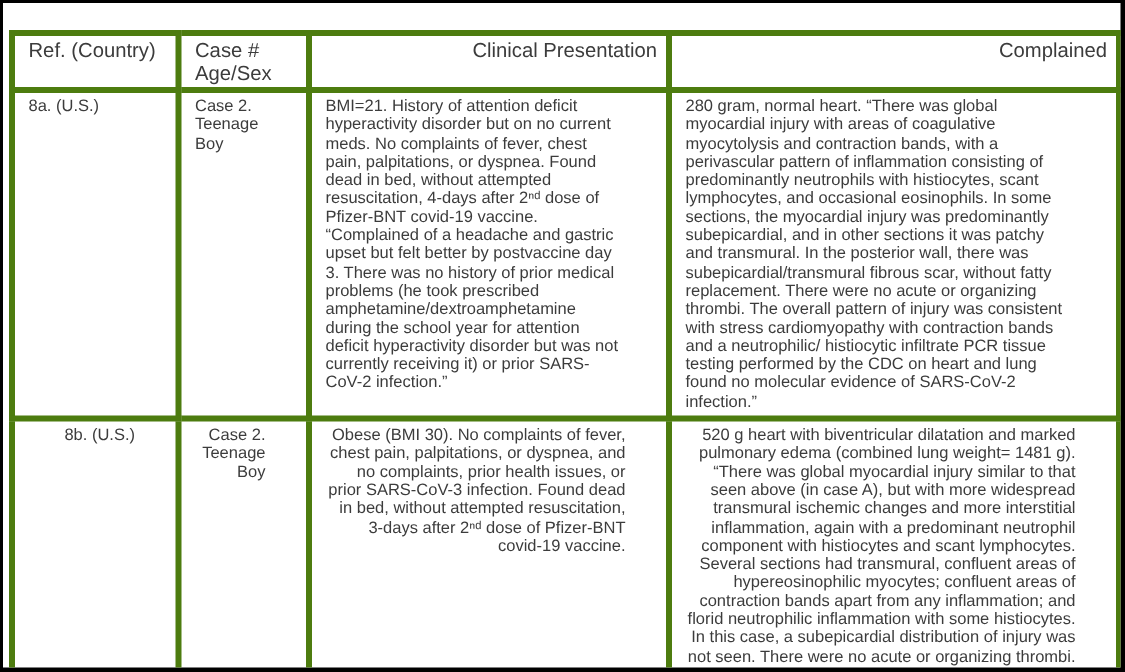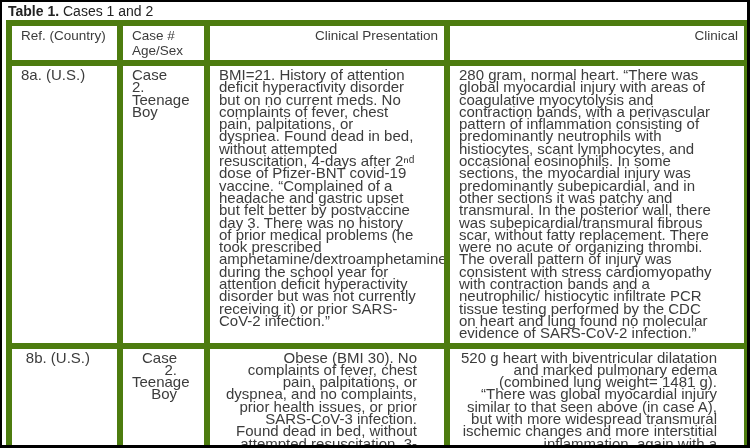--- a/index.html
+++ b/index.html
@@ -34,69 +34,68 @@
   table.cases {
     position: absolute;
     left: 4px;
     top: 18px;
     width: 738px;
     border-collapse: collapse;
     table-layout: fixed;
   }
   table.cases th,
   table.cases td {
-    border: 6px solid #4d7c0f;
+    border: 4px solid #4d7c0f;
     vertical-align: top;
     color: #3c3c3c;
     box-sizing: border-box;
     overflow: hidden;
   }
   table.cases th {
     font-weight: normal;
     font-size: 13.5px;
     line-height: 14.5px;
     text-align: right;
     padding: 3px 6px 2px 6px;
     white-space: pre-line;
   }
   table.cases th.left {
     text-align: left;
     padding-left: 9px;
   }
   table.cases td {
-    font-size: 15px;
+    font-size: 11px;
     line-height: 12.3px;
     padding: 3px 27px 3px 9px;
   }
   td.pre, .prewrap { white-space: pre-line; }
   tr.hrow  { height: 27px; }
   tr.row-a { height: 202px; }
   tr.row-b { height: 190px; text-align: right; }
 </style>
 </head>
 <body>
 
 <div class="page">
 
-  <div class="title"><span class="bold">Table 1.</span><span> Cases 1 and 2</span></div>
 
   <table class="cases">
     <colgroup>
       <col style="width:111px">
       <col style="width:87px">
       <col style="width:240px">
       <col style="width:300px">
     </colgroup>
     <thead>
       <tr class="hrow">
         <th class="left">Ref. (Country)</th>
         <th class="left">Case #
 Age/Sex</th>
         <th>Clinical Presentation</th>
-        <th>Clinical</th>
+        <th>Complained</th>
       </tr>
     </thead>
     <tbody>
       <tr class="row-a">
         <td class="pre">8a. (U.S.)</td>
         <td class="pre">Case 2.
 Teenage Boy</td>
         <td class="prewrap">BMI=21. History of attention deficit hyperactivity disorder but on no current meds. No complaints of fever, chest pain, palpitations, or dyspnea. Found dead in bed, without attempted resuscitation, 4-days after 2ⁿᵈ dose of Pfizer-BNT covid-19 vaccine. “Complained of a headache and gastric upset but felt better by postvaccine day 3. There was no history of prior medical problems (he took prescribed amphetamine/dextroamphetamine
 during the school year for attention deficit hyperactivity disorder but was not currently receiving it) or prior SARS-CoV-2 infection.”</td>
         <td class="prewrap">280 gram, normal heart. “There was global myocardial injury with areas of coagulative myocytolysis and contraction bands, with a perivascular pattern of inflammation consisting of predominantly neutrophils with histiocytes, scant lymphocytes, and occasional eosinophils. In some sections, the myocardial injury was predominantly subepicardial, and in other sections it was patchy and transmural. In the posterior wall, there was subepicardial/transmural fibrous scar, without fatty replacement. There were no acute or organizing thrombi. The overall pattern of injury was consistent with stress cardiomyopathy with contraction bands and a neutrophilic/ histiocytic infiltrate PCR tissue testing performed by the CDC on heart and lung found no molecular evidence of SARS-CoV-2 infection.”</td>

